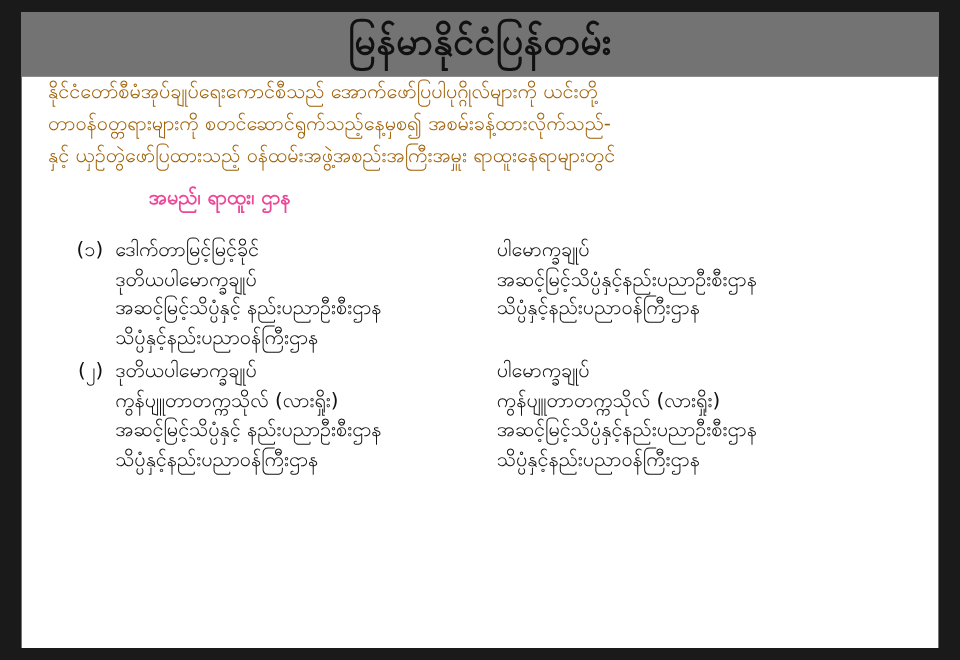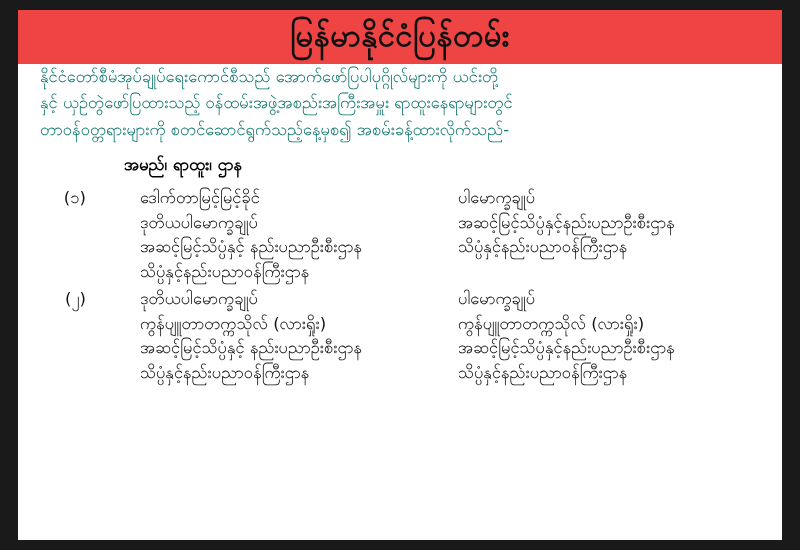--- a/index.html
+++ b/index.html
@@ -17,21 +17,21 @@
     position: absolute;
     left: 18px;
     top: 10px;
     width: 764px;
     height: 530px;
     background: #ffffff;
     box-sizing: border-box;
     overflow: hidden;
   }
   .title-band {
-    background: #ef4444;
+    background: #737373;
     width: 100%;
     padding: 8px 0 10px 0;
     text-align: center;
     box-sizing: border-box;
   }
   .title-band .title-text {
     font-size: 31px;
     font-weight: bold;
     color: #111111;
     letter-spacing: 0.5px;
@@ -44,36 +44,36 @@
   .subtitle {
     text-align: center;
     font-size: 17px;
     font-weight: bold;
     color: #111111;
     margin-top: 12px;
     margin-bottom: 8px;
   }
   .para {
     font-size: 16.5px;
-    color: #0f766e;
+    color: #a16207;
     line-height: 1.62;
     text-align: justify;
     padding: 0 6px;
   }
   .para .line {
     display: block;
     white-space: nowrap;
   }
   .columns-head {
     display: flex;
     margin-top: 10px;
-    margin-bottom: 8px;
+    margin-bottom: 18px;
     font-weight: bold;
     font-size: 16.5px;
-    color: #000000;
+    color: #ec4899;
   }
   .col-head-left {
     width: 380px;
     padding-left: 90px;
     box-sizing: border-box;
   }
   .col-head-right {
     flex: 1;
     padding-left: 2px;
     box-sizing: border-box;
@@ -97,39 +97,38 @@
     flex: 0 0 318px;
     box-sizing: border-box;
   }
   .entry .right-col {
     flex: 1;
     box-sizing: border-box;
   }
   .entry .cell-line {
     display: block;
     white-space: nowrap;
-    margin-left: 44px;
   }
 </style>
 </head>
 <body>
 
 <div class="page">
 
   <div class="title-band">
     <div class="title-text">မြန်မာနိုင်ငံပြန်တမ်း</div>
   </div>
 
   <div class="content">
 
 
     <div class="para">
       <span class="line">နိုင်ငံတော်စီမံအုပ်ချုပ်ရေးကောင်စီသည် အောက်ဖော်ပြပါပုဂ္ဂိုလ်များကို ယင်းတို့</span>
+      <span class="line">တာဝန်ဝတ္တရားများကို စတင်ဆောင်ရွက်သည့်နေ့မှစ၍ အစမ်းခန့်ထားလိုက်သည်-</span>
       <span class="line">နှင့် ယှဉ်တွဲဖော်ပြထားသည့် ဝန်ထမ်းအဖွဲ့အစည်းအကြီးအမှူး ရာထူးနေရာများတွင်</span>
-      <span class="line">တာဝန်ဝတ္တရားများကို စတင်ဆောင်ရွက်သည့်နေ့မှစ၍ အစမ်းခန့်ထားလိုက်သည်-</span>
     </div>
 
     <div class="columns-head">
       <div class="col-head-left">အမည်၊ ရာထူး၊ ဌာန</div>
     </div>
 
     <div class="entry">
       <div class="num">(၁)</div>
       <div class="left-col">
         <span class="cell-line">ဒေါက်တာမြင့်မြင့်ခိုင်</span>

